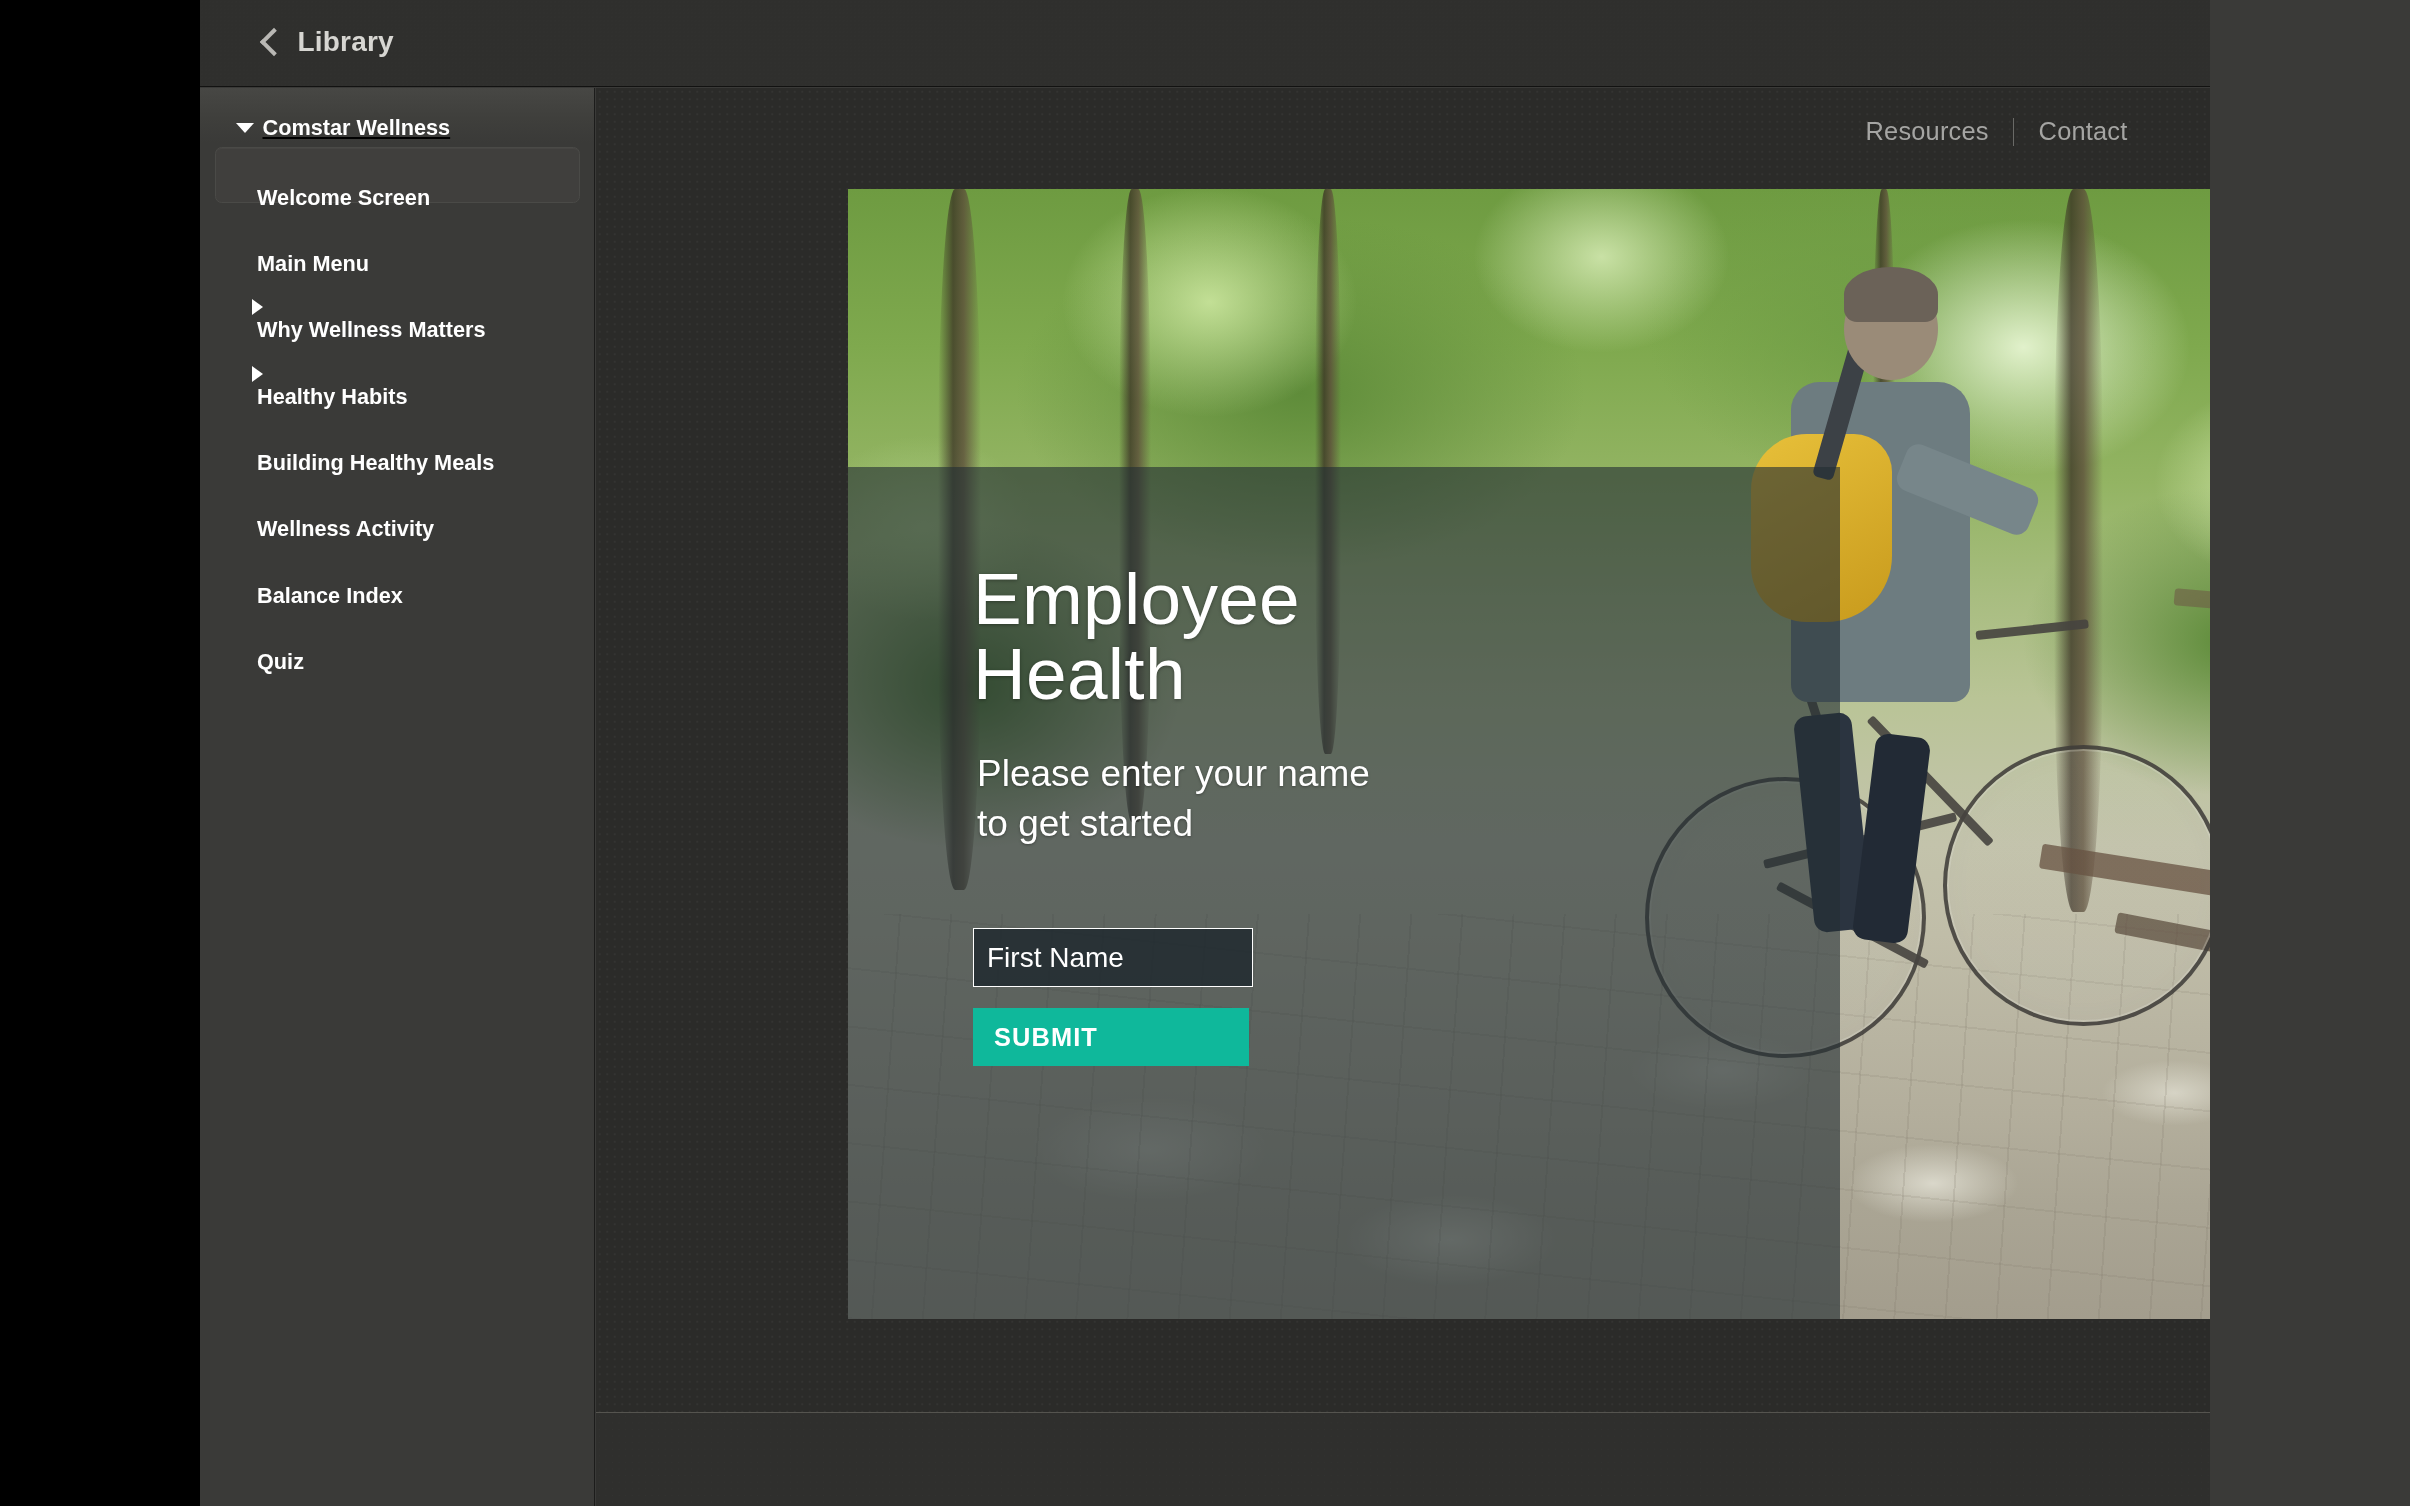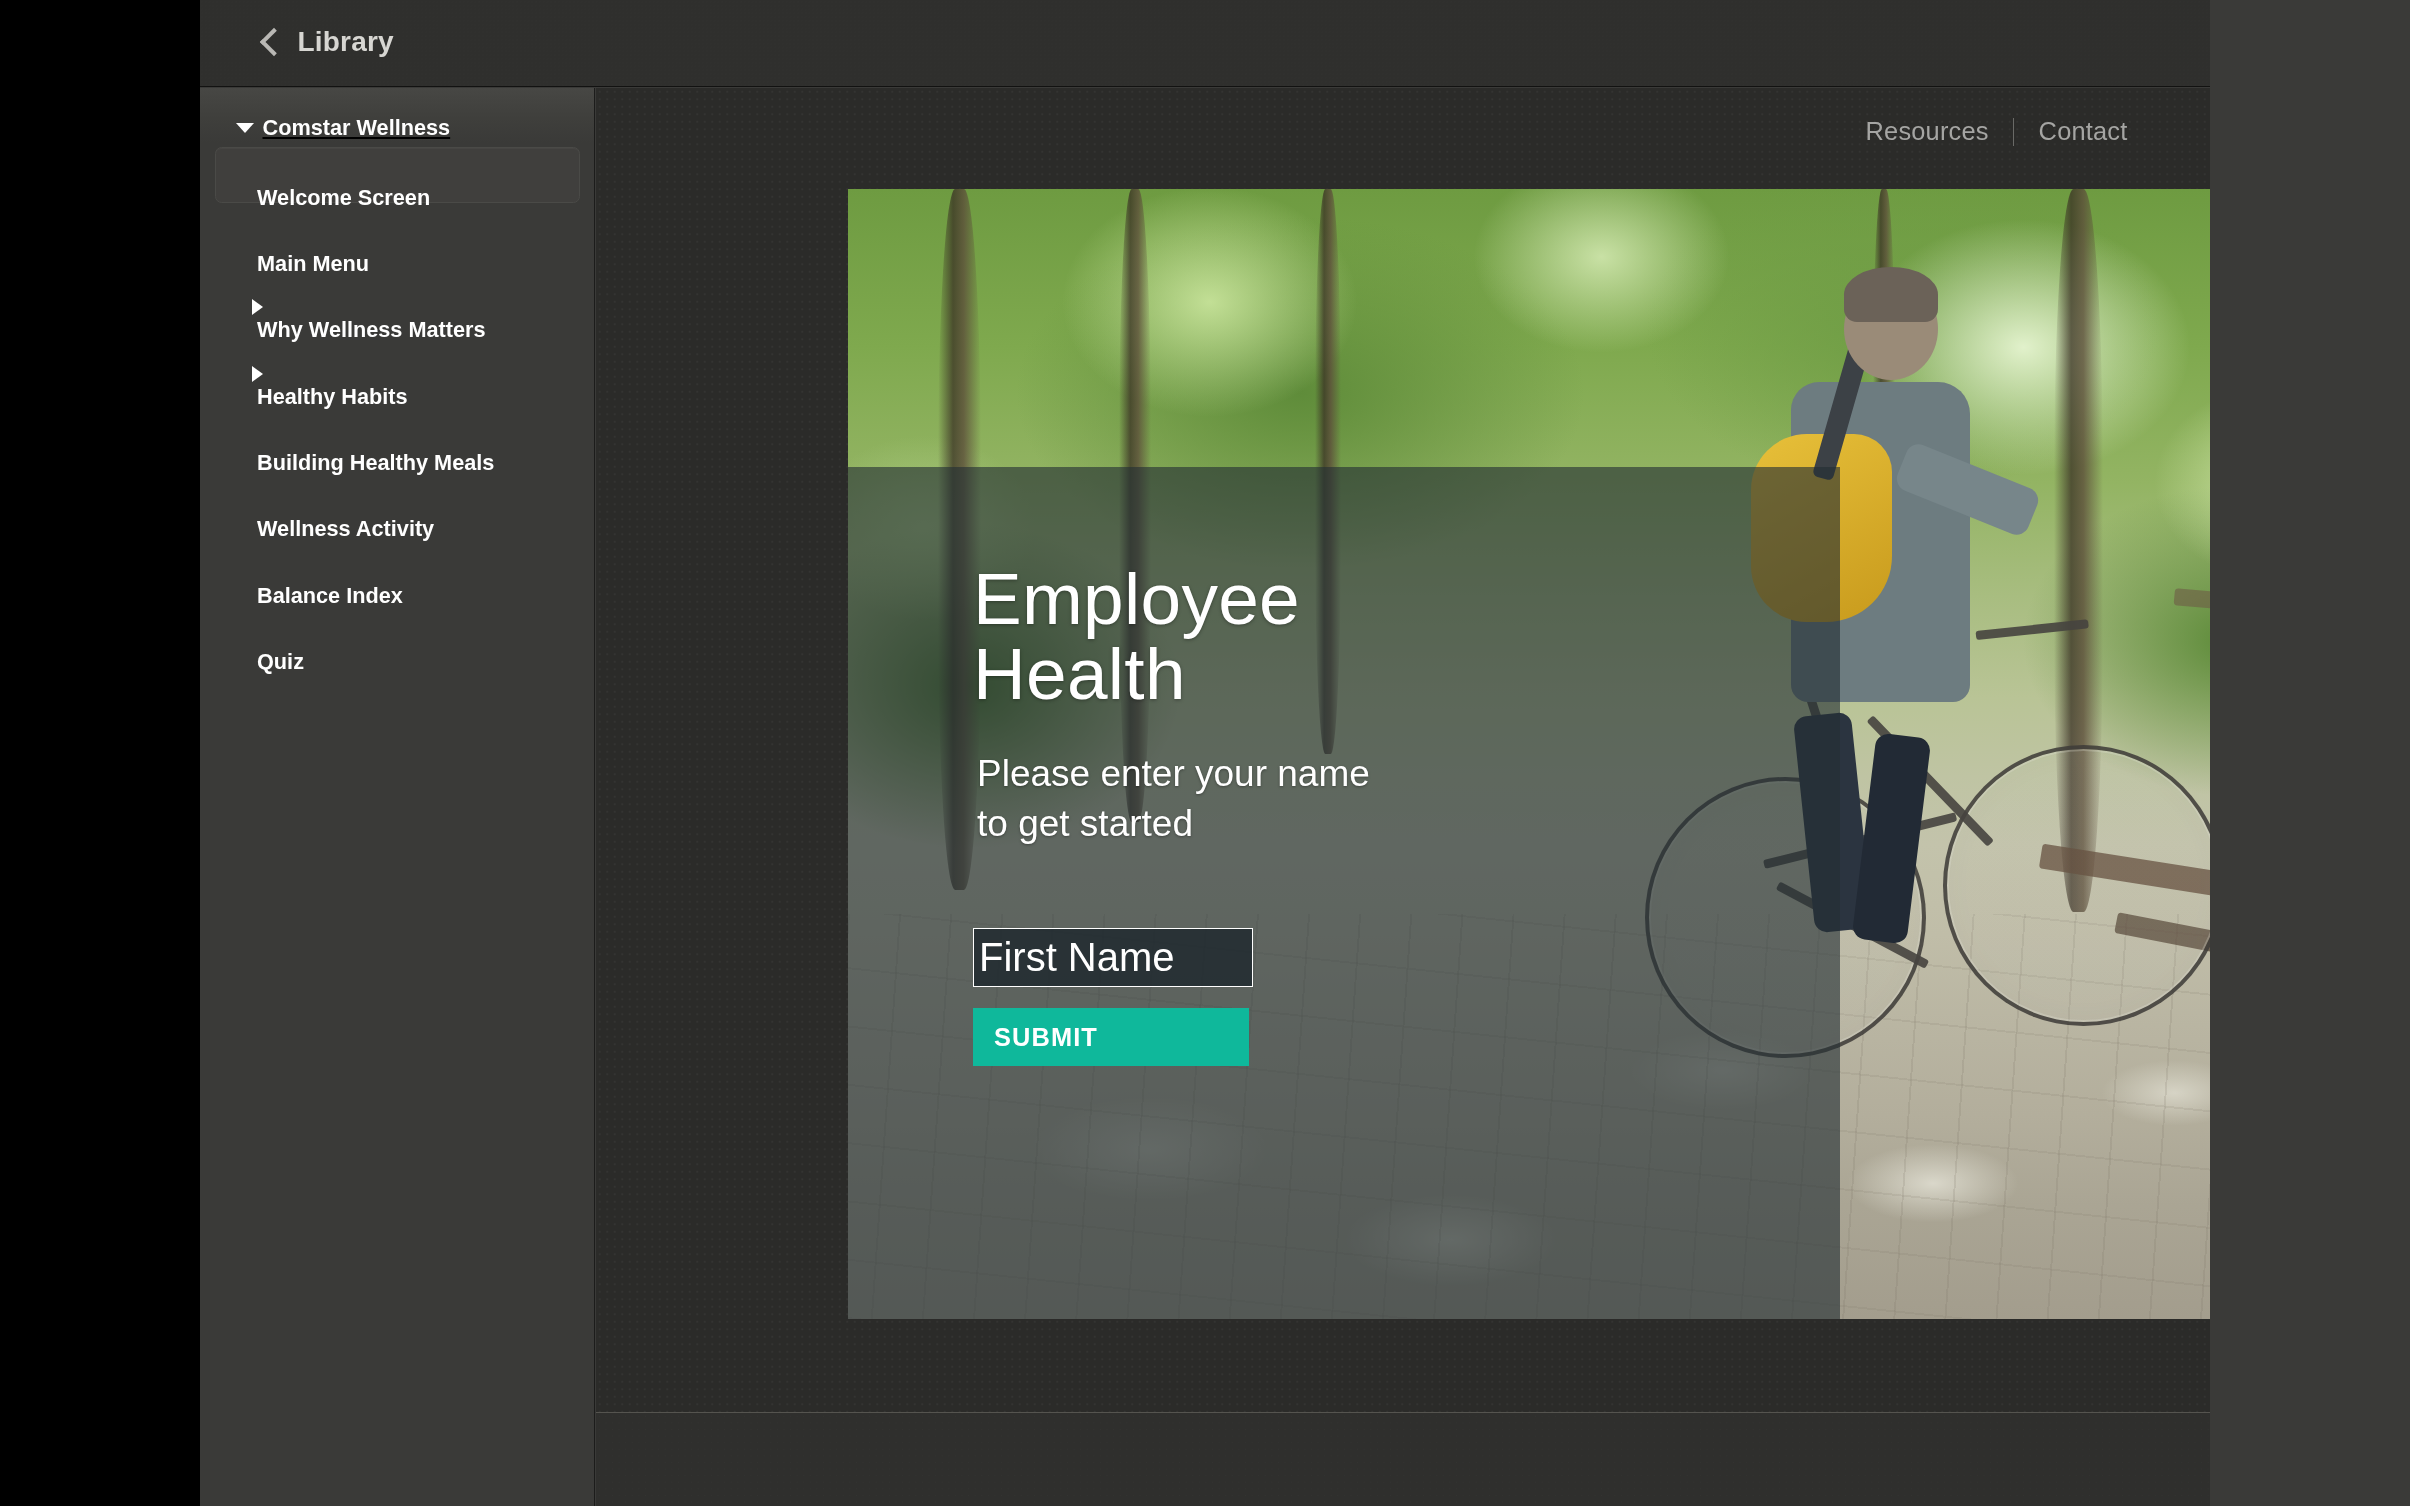--- a/index.html
+++ b/index.html
@@ -330,23 +330,23 @@
     position: absolute;
     left: 0;
     top: 950px;
     width: 280px;
     height: 59px;
     background: rgba(28,38,44,0.80);
     border: 1.9px solid #ffffff;
     box-sizing: border-box;
     color: #ffffff;
     font-family: "Liberation Sans", sans-serif;
-    font-size: 40px;
+    font-size: 28px;
     font-weight: 300;
-    padding: 0 5px;
+    padding: 0 13px;
     outline: none;
   }
   #name-input::placeholder { color: #ffffff; opacity: 1; }
   #submit-button {
     position: absolute;
     left: 0;
     top: 1029px;
     width: 276px;
     height: 58px;
     background: #0fb89b;

